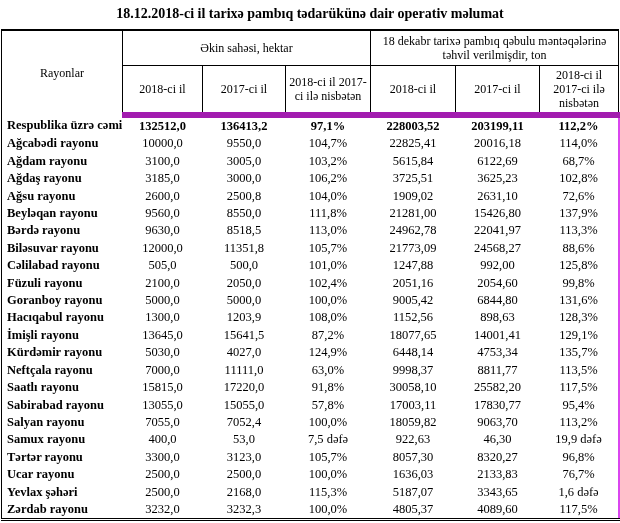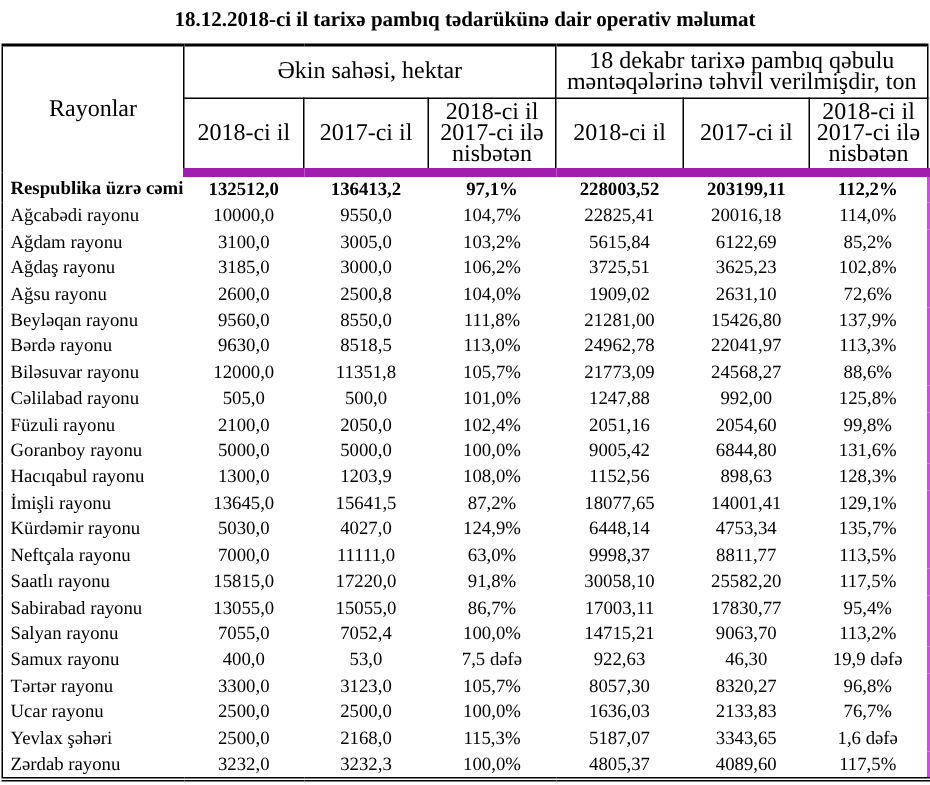--- a/index.html
+++ b/index.html
@@ -33,21 +33,21 @@
   col.c-a2018  { width: 80px; }
   col.c-a2017  { width: 83px; }
   col.c-aratio { width: 85px; }
   col.c-d2018  { width: 85px; }
   col.c-d2017  { width: 84px; }
   col.c-dratio { width: 79px; }
 
   thead th {
     border: 1px solid #000;
     font-weight: normal;
-    font-size: 16px;
+    font-size: 12px;
     line-height: 14px;
     text-align: center;
     vertical-align: middle;
     padding: 2px 3px;
     background: #fff;
   }
   thead tr.group-row th { border-top: 2px solid #000; height: 30px; }
   thead tr.group-row th.rayon-head { border-bottom: none; }
   thead tr.sub-row th { height: 33px; border-bottom: 6px solid #a21caf; }
 
@@ -58,20 +58,21 @@
     padding: 0 3px;
     text-align: center;
     vertical-align: middle;
     white-space: nowrap;
     overflow: hidden;
   }
   tbody td:first-child {
     text-align: left;
     padding-left: 5px;
     border-left: 1px solid #000;
+    font-weight: bold;
   }
   tbody td:last-child { border-right: 2px solid #d946ef; }
   tbody tr:first-child td { font-weight: bold; }
   tbody tr:last-child td { border-bottom: 3px double #000; }
 
   .source {
     font-weight: bold;
     font-size: 12.5px;
     line-height: 16px;
     padding: 3px 0 0 1px;
@@ -128,21 +129,21 @@
           <td>20016,18</td>
           <td>114,0%</td>
         </tr>
         <tr>
           <td>Ağdam rayonu</td>
           <td>3100,0</td>
           <td>3005,0</td>
           <td>103,2%</td>
           <td>5615,84</td>
           <td>6122,69</td>
-          <td>85,2%</td>
+          <td>68,7%</td>
         </tr>
         <tr>
           <td>Ağdaş rayonu</td>
           <td>3185,0</td>
           <td>3000,0</td>
           <td>106,2%</td>
           <td>3725,51</td>
           <td>3625,23</td>
           <td>102,8%</td>
         </tr>
@@ -251,31 +252,31 @@
           <td>17220,0</td>
           <td>91,8%</td>
           <td>30058,10</td>
           <td>25582,20</td>
           <td>117,5%</td>
         </tr>
         <tr>
           <td>Sabirabad rayonu</td>
           <td>13055,0</td>
           <td>15055,0</td>
-          <td>86,7%</td>
+          <td>57,8%</td>
           <td>17003,11</td>
           <td>17830,77</td>
           <td>95,4%</td>
         </tr>
         <tr>
           <td>Salyan rayonu</td>
           <td>7055,0</td>
           <td>7052,4</td>
           <td>100,0%</td>
-          <td>14715,21</td>
+          <td>18059,82</td>
           <td>9063,70</td>
           <td>113,2%</td>
         </tr>
         <tr>
           <td>Samux rayonu</td>
           <td>400,0</td>
           <td>53,0</td>
           <td>7,5 dəfə</td>
           <td>922,63</td>
           <td>46,30</td>

